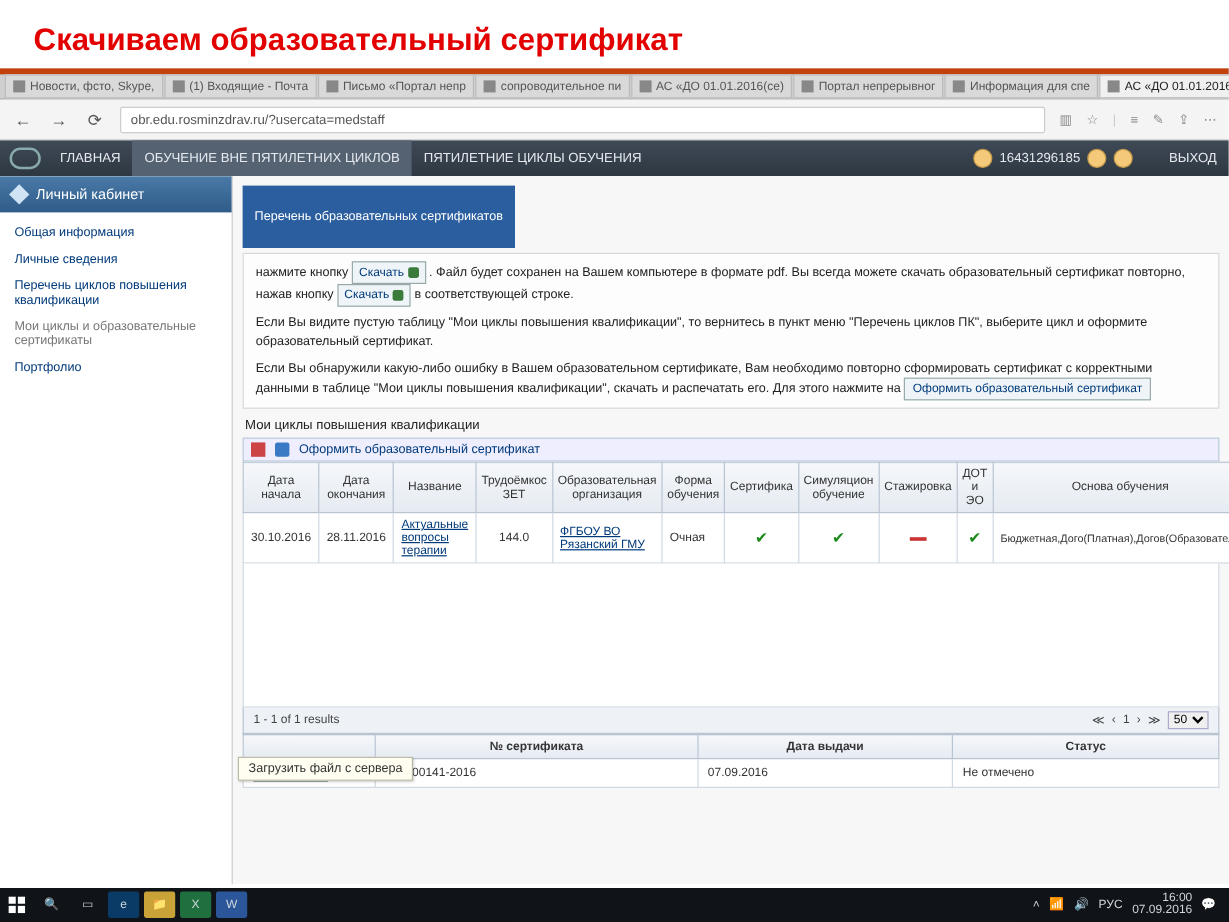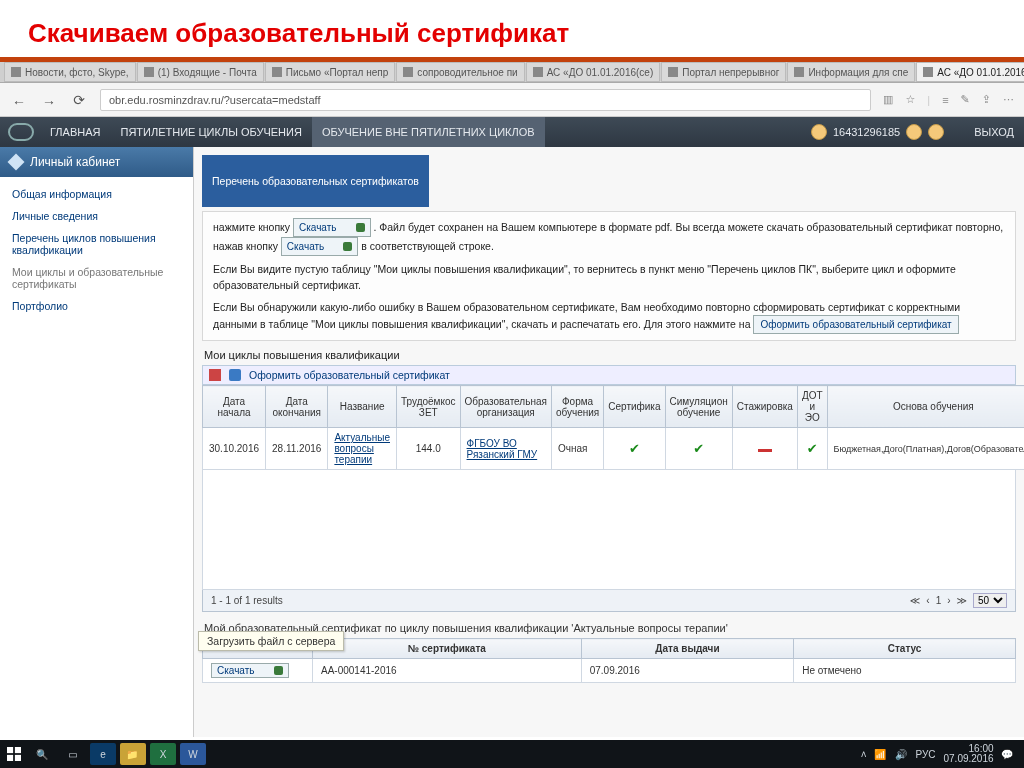--- a/index.html
+++ b/index.html
@@ -24,21 +24,21 @@
 .side{width:194px;background:#fff;border-right:1px solid #ccc}
 .side-head{height:30px;background:linear-gradient(#4a7aa8,#2f5b88);color:#fff;display:flex;align-items:center;gap:8px;padding:0 10px;font-size:12px}
 .side-head .dicon{width:12px;height:12px;background:#cfe3f5;transform:rotate(45deg)}
 .side ul{list-style:none;padding:6px 0}
 .side li{padding:5px 12px;font-size:10.5px;color:#003a7a;cursor:pointer}
 .side li.active{color:#777}
 .main{flex:1;background:#f7f7f7;overflow:auto;padding:8px 8px 0 8px;position:relative}
 .inner-tab{display:inline-block;background:#2b5e9e;color:#fff;padding:20px 10px;font-size:10.5px;margin-bottom:4px}
 .infobox{background:#fdfdfd;border:1px solid #d8d8d8;padding:6px 10px;font-size:10.5px;line-height:1.5;color:#222}
 .infobox b{font-weight:400}
-.dlbtn{display:inline-flex;align-items:center;gap:19px;border:1px solid #9aa;padding:1px 5px;background:#eef4f8;color:#003a7a;font-size:10px;cursor:pointer}
+.dlbtn{display:inline-flex;align-items:center;gap:3px;border:1px solid #9aa;padding:1px 5px;background:#eef4f8;color:#003a7a;font-size:10px;cursor:pointer}
 .dlbtn .dli{width:9px;height:9px;background:#3a7a3a;border-radius:2px}
 .linkbtn{display:inline-block;border:1px solid #9aa;padding:1px 6px;background:#eef4f8;color:#003a7a;font-size:10px;cursor:pointer}
 .section-title{font-size:11px;padding:8px 2px 4px;color:#222}
 .tbl-toolbar{background:#eef;border:1px solid #bcd;padding:3px 6px;display:flex;align-items:center;gap:8px;font-size:10.5px;color:#003a7a}
 .tbl-toolbar .tico{width:12px;height:12px;background:#c44;display:inline-block}
 .tbl-toolbar .tico2{width:12px;height:12px;background:#3a7ac4;display:inline-block;border-radius:2px}
 table.grid{width:100%;border-collapse:collapse;font-size:10px;background:#fff}
 table.grid th{background:linear-gradient(#f5f7fa,#e5ebf2);border:1px solid #b8c4d2;padding:4px 4px;color:#333;font-weight:400;text-align:center}
 table.grid td{border:1px solid #d0d8e2;padding:4px 6px;vertical-align:middle;text-align:center}
 table.grid td.l{text-align:left}
@@ -114,22 +114,22 @@
     <span>≡</span>
     <span>✎</span>
     <span>⇪</span>
     <span>⋯</span>
   </div>
 </div>
 
 <div class="topnav">
   <div class="logo"></div>
   <div class="tnav-item">ГЛАВНАЯ</div>
+  <div class="tnav-item active">ОБУЧЕНИЕ ВНЕ ПЯТИЛЕТНИХ ЦИКЛОВ</div>
   <div class="tnav-item">ПЯТИЛЕТНИЕ ЦИКЛЫ ОБУЧЕНИЯ</div>
-  <div class="tnav-item active">ОБУЧЕНИЕ ВНЕ ПЯТИЛЕТНИХ ЦИКЛОВ</div>
   <div class="tnav-right">
     <div class="avatar"></div>
     <span>16431296185</span>
     <div class="circbtn"></div>
     <div class="circbtn"></div>
     <span style="margin-left:24px">ВЫХОД</span>
   </div>
 </div>
 
 <div class="layout">
@@ -219,21 +219,20 @@
       <span class="pbtns">
         <span>≪</span>
         <span>‹</span>
         <span>1</span>
         <span>›</span>
         <span>≫</span>
         <select><option>50</option></select>
       </span>
     </div>
 
-    <div class="subt">Мой образовательный сертификат по циклу повышения квалификации 'Актуальные вопросы терапии'</div>
     <table class="grid2">
       <thead>
           <tr>
         <th style="width:110px"></th>
         <th>№ сертификата</th>
         <th>Дата выдачи</th>
         <th>Статус</th>
       </tr>
         </thead>
       <tbody>

